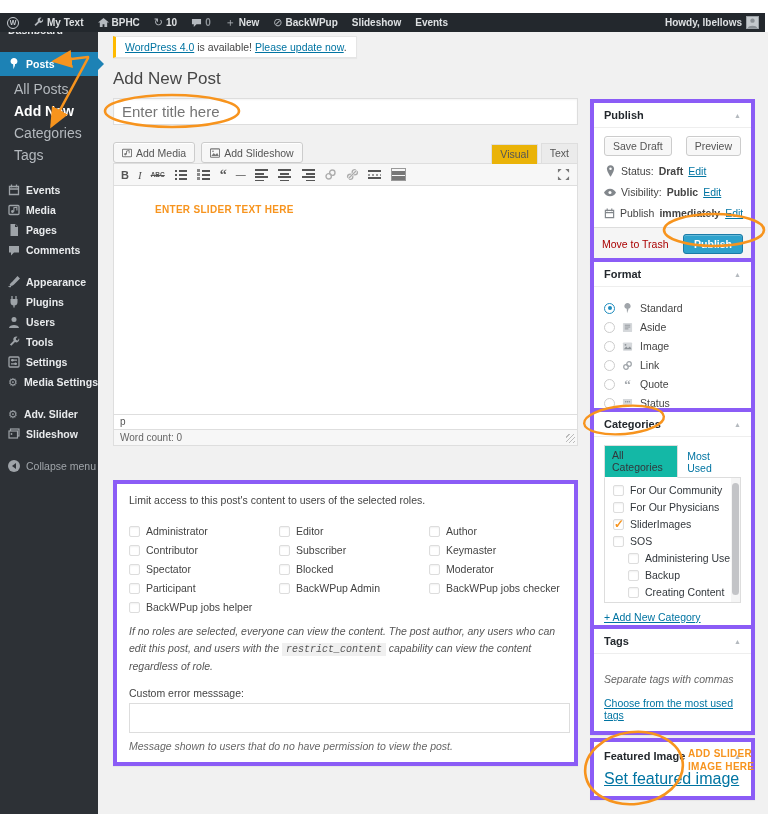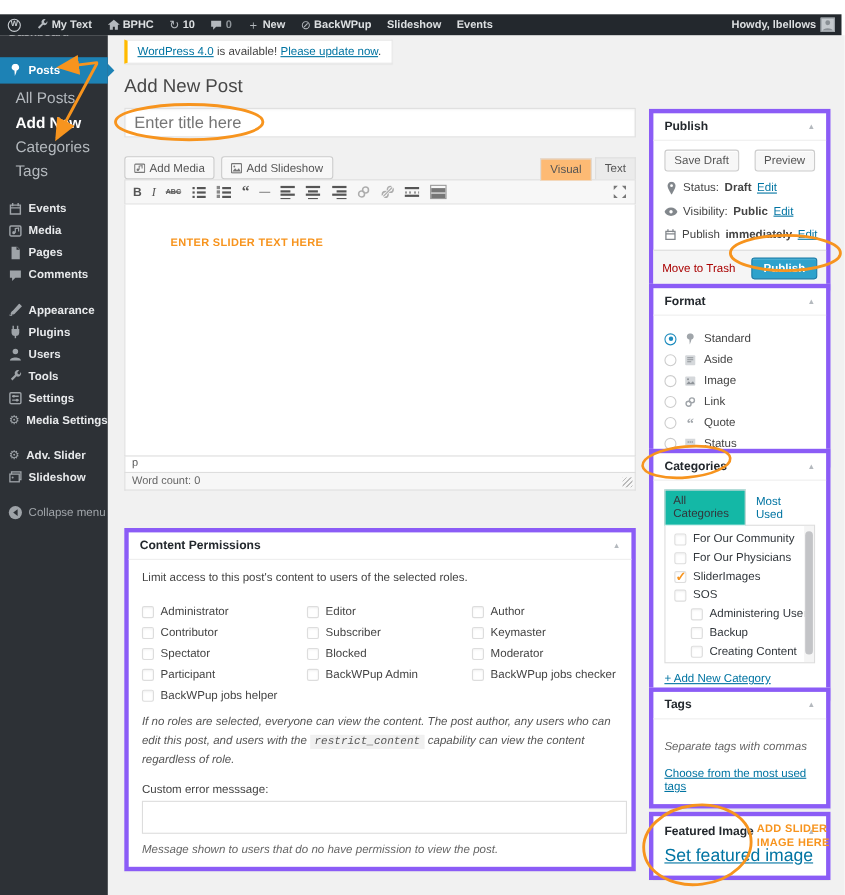--- a/index.html
+++ b/index.html
@@ -38,21 +38,21 @@
   #page-title { margin:11px 0 0 15px; font-size:17px; font-weight:400; color:#464646; }
   #title-input { margin:9px 0 0 15px; width:465px; height:27px; border:1px solid #ddd; background:#fff; font-size:15px; color:#777; padding:0 8px; box-shadow:inset 0 1px 2px rgba(0,0,0,.05); outline:none; }
 
   
   #editor { margin:14px 0 0 15px; width:465px; }
   .media-row { display:flex; align-items:flex-end; height:24px; }
   .btn-sec { display:inline-flex; align-items:center; gap:4px; background:#f7f7f7; border:1px solid #ccc; border-radius:3px; color:#555; font-size:10.5px; padding:2px 8px; height:21px; cursor:pointer; box-shadow:0 1px 0 #fff inset; }
   .media-row .btn-sec { margin-right:6px; }
   .ed-tabs { margin-left:auto; display:flex; }
   .ed-tab { font-size:10.5px; color:#555; padding:3px 8px; border:1px solid #dedede; border-bottom:none; cursor:pointer; background:#ebebeb; margin-left:3px; }
-  .ed-tab.active { background:#fdba74; position:relative; top:1px; padding-bottom:4px; }
+  .ed-tab.active { background:#eab308; position:relative; top:1px; padding-bottom:4px; }
   .toolbar { border:1px solid #dedede; background:#f7f7f7; height:23px; display:flex; align-items:center; gap:9px; padding:0 7px; }
   .ti { color:#555; font-size:10px; display:flex; align-items:center; cursor:pointer; }
   .ti b { font-size:11px; }
   .ti i { font-family:"Liberation Serif", serif; font-size:11px; }
   .ti .strike { font-size:6.5px; text-decoration:line-through; font-weight:bold; }
   .ti .q { font-family:"Liberation Serif", serif; font-size:14px; font-weight:bold; line-height:8px; height:8px; }
   .tbi { width:14px; height:13px; display:block; background-repeat:no-repeat; }
   .bars-ul { background-image:linear-gradient(#555,#555),linear-gradient(#555,#555),linear-gradient(#555,#555),linear-gradient(#555,#555),linear-gradient(#555,#555),linear-gradient(#555,#555); background-position:5px 2px,5px 6px,5px 10px,1px 2px,1px 6px,1px 10px; background-size:8px 2px,8px 2px,8px 2px,2px 2px,2px 2px,2px 2px; }
   .bars-ol { background-image:linear-gradient(#555,#555),linear-gradient(#555,#555),linear-gradient(#555,#555),linear-gradient(#888,#888),linear-gradient(#888,#888),linear-gradient(#888,#888); background-position:5px 2px,5px 6px,5px 10px,0 1px,0 5px,0 9px; background-size:8px 2px,8px 2px,8px 2px,3px 3px,3px 3px,3px 3px; }
   .bars-left { background-image:linear-gradient(#555,#555),linear-gradient(#555,#555),linear-gradient(#555,#555),linear-gradient(#555,#555); background-position:0 1px,0 4.5px,0 8px,0 11.5px; background-size:13px 2px,9px 2px,13px 2px,9px 2px; }
@@ -127,21 +127,21 @@
   .tags-hint { font-style:italic; color:#666; margin-top:10px; }
   .tags-choose { margin-top:12px; }
 
   #featured-box { top:738px; height:62px; }
   .feat-head { display:flex; align-items:center; padding:8px 10px 0; }
   .feat-body { padding:8px 10px; }
 
   
   #anno-svg { position:absolute; left:0; top:0; width:768px; height:814px; pointer-events:none; z-index:60; }
   .anno-text { position:absolute; color:#f7941e; font-weight:bold; font-size:10px; letter-spacing:.3px; z-index:61; pointer-events:none; }
-  #anno-slider-text { left:155px; top:216px; }
+  #anno-slider-text { left:155px; top:204px; }
   #anno-image-note { left:688px; top:747px; width:70px; line-height:13px; }
 </style>
 </head>
 <body>
 
 <div id="adminbar">
   <div class="ab-item">
     <span class="wp-circle">W</span>
   </div>
   <div class="ab-item">
@@ -402,24 +402,20 @@
     <div id="ed-content"></div>
     <div id="ed-path">p</div>
     <div id="ed-wc">
       <span>Word count: 0</span>
       <span class="resize-grip"></span>
     </div>
   </div>
 
   
   <div id="permissions" class="postbox">
-    <div class="pb-head">
-      <span class="pb-title">Content Permissions</span>
-      <span class="pb-toggle">▲</span>
-    </div>
     <div class="cp-body">
       <div>Limit access to this post's content to users of the selected roles.</div>
       <div class="cp-grid">
         <div class="chk-row">
             <span class="chk"></span>
             <span class="chk-label">Administrator</span>
           </div>
         <div class="chk-row">
             <span class="chk"></span>
             <span class="chk-label">Editor</span>

